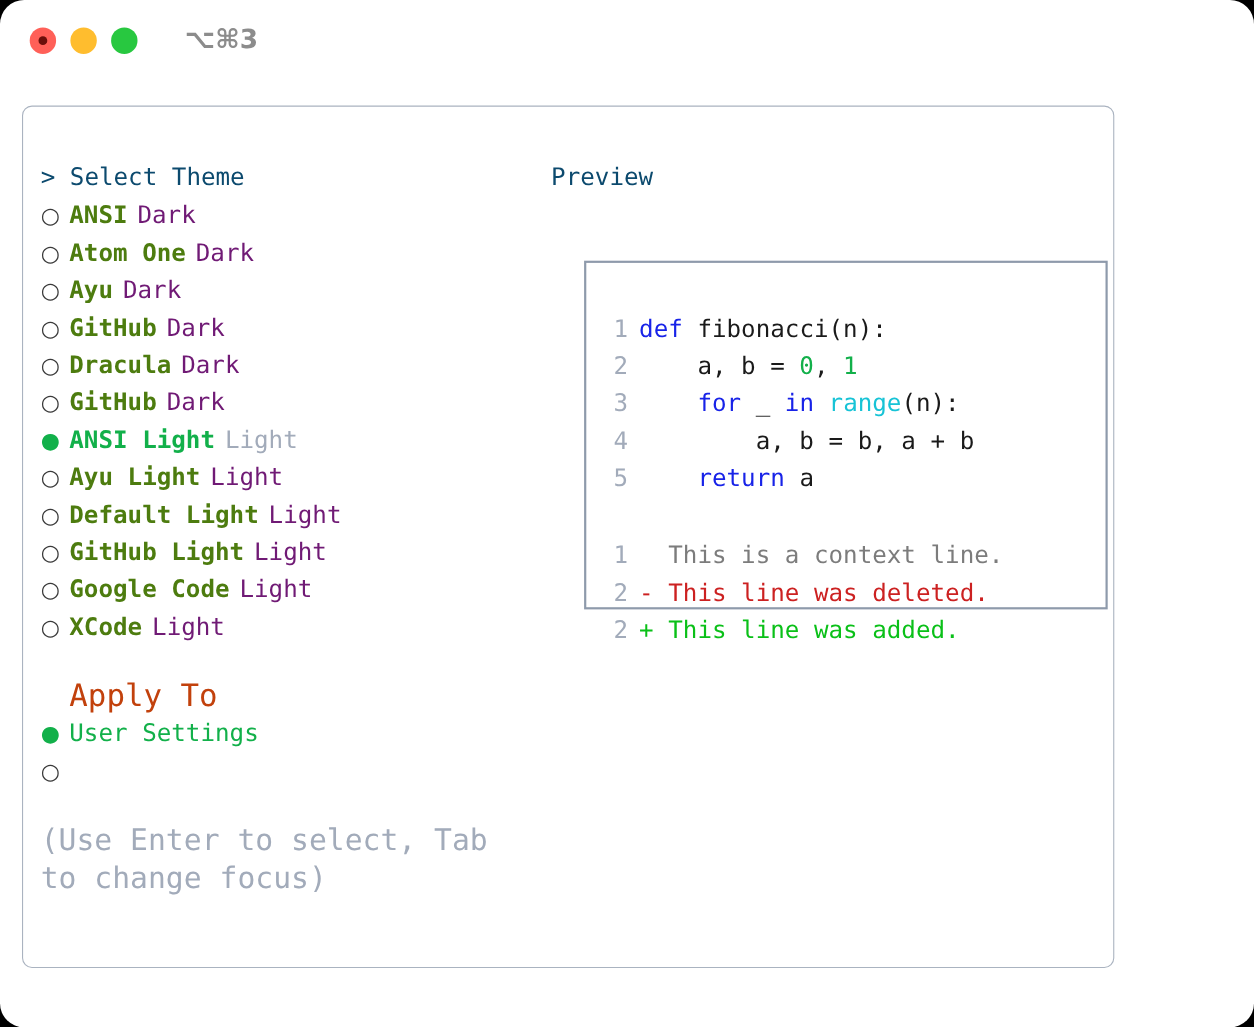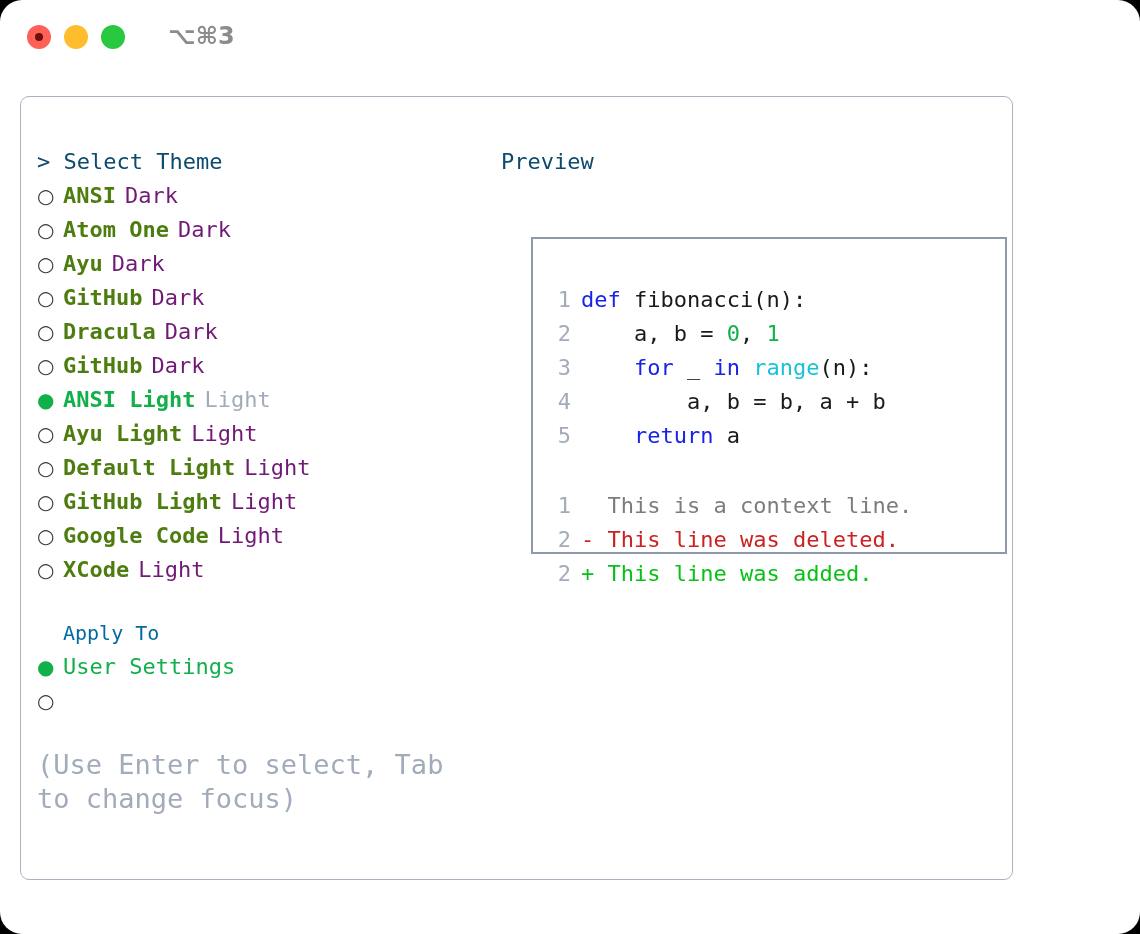--- a/index.html
+++ b/index.html
@@ -135,22 +135,22 @@
   .theme-kind {
     color: #701a75;
     font-weight: normal;
     margin-left: 9px;
   }
   .theme-row.selected .theme-kind { color: #a2abba; }
 
   
   .apply-block { margin-top: 24px; }
   .apply-title {
-    font-size: 20px;
-    color: #0369a1;
+    font-size: 28px;
+    color: #c2410c;
     line-height: 34px;
     padding-left: 26px;
     white-space: pre;
     margin-top: 29px;
   }
   .apply-row {
     display: flex;
     align-items: baseline;
     height: 34px;
     line-height: 34px;

